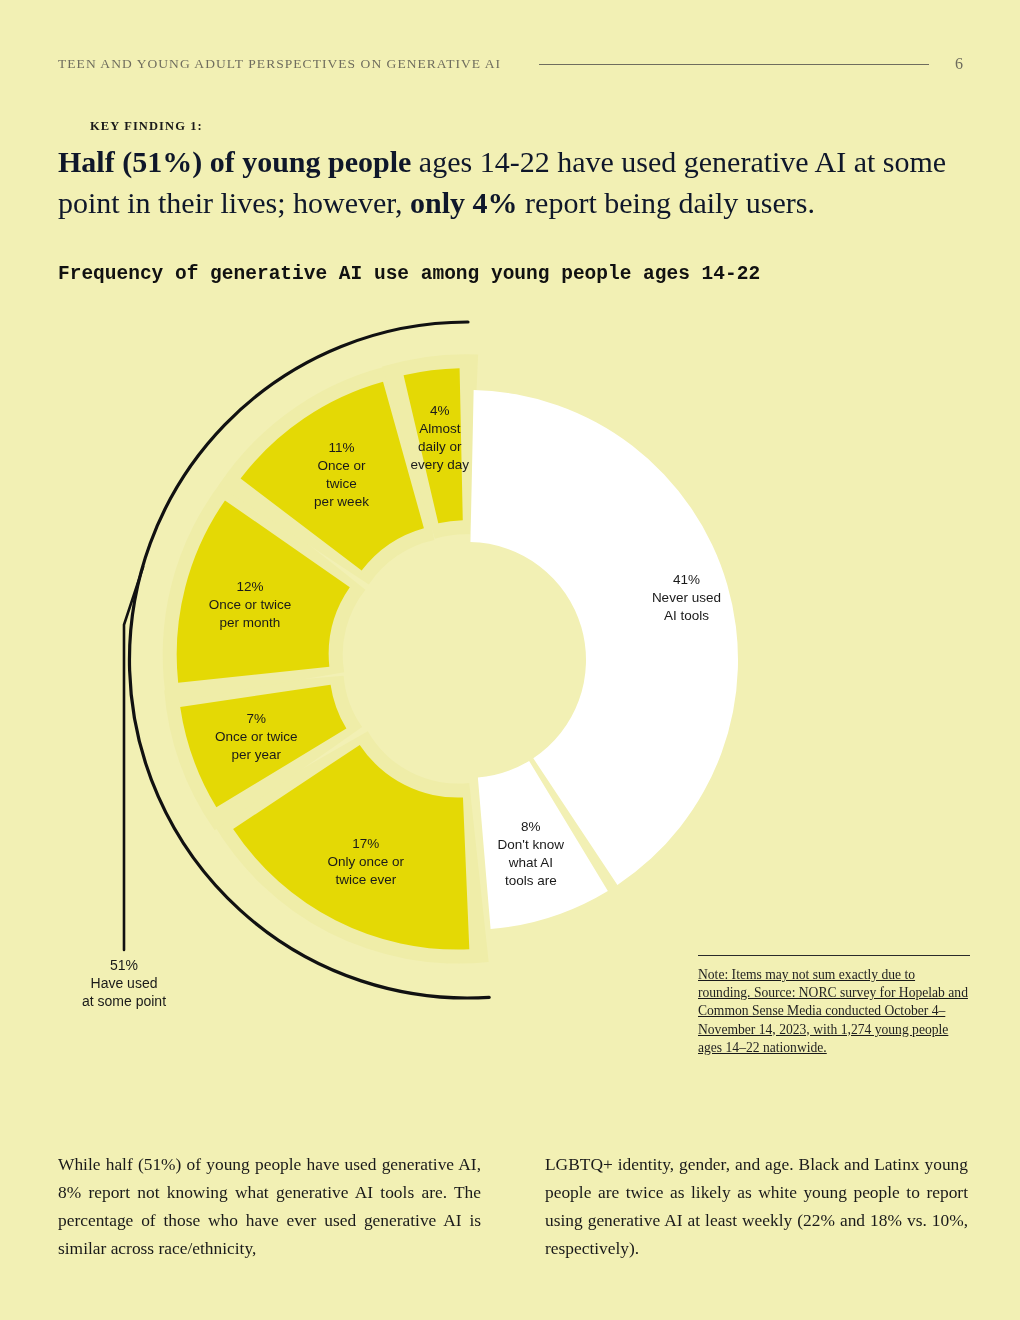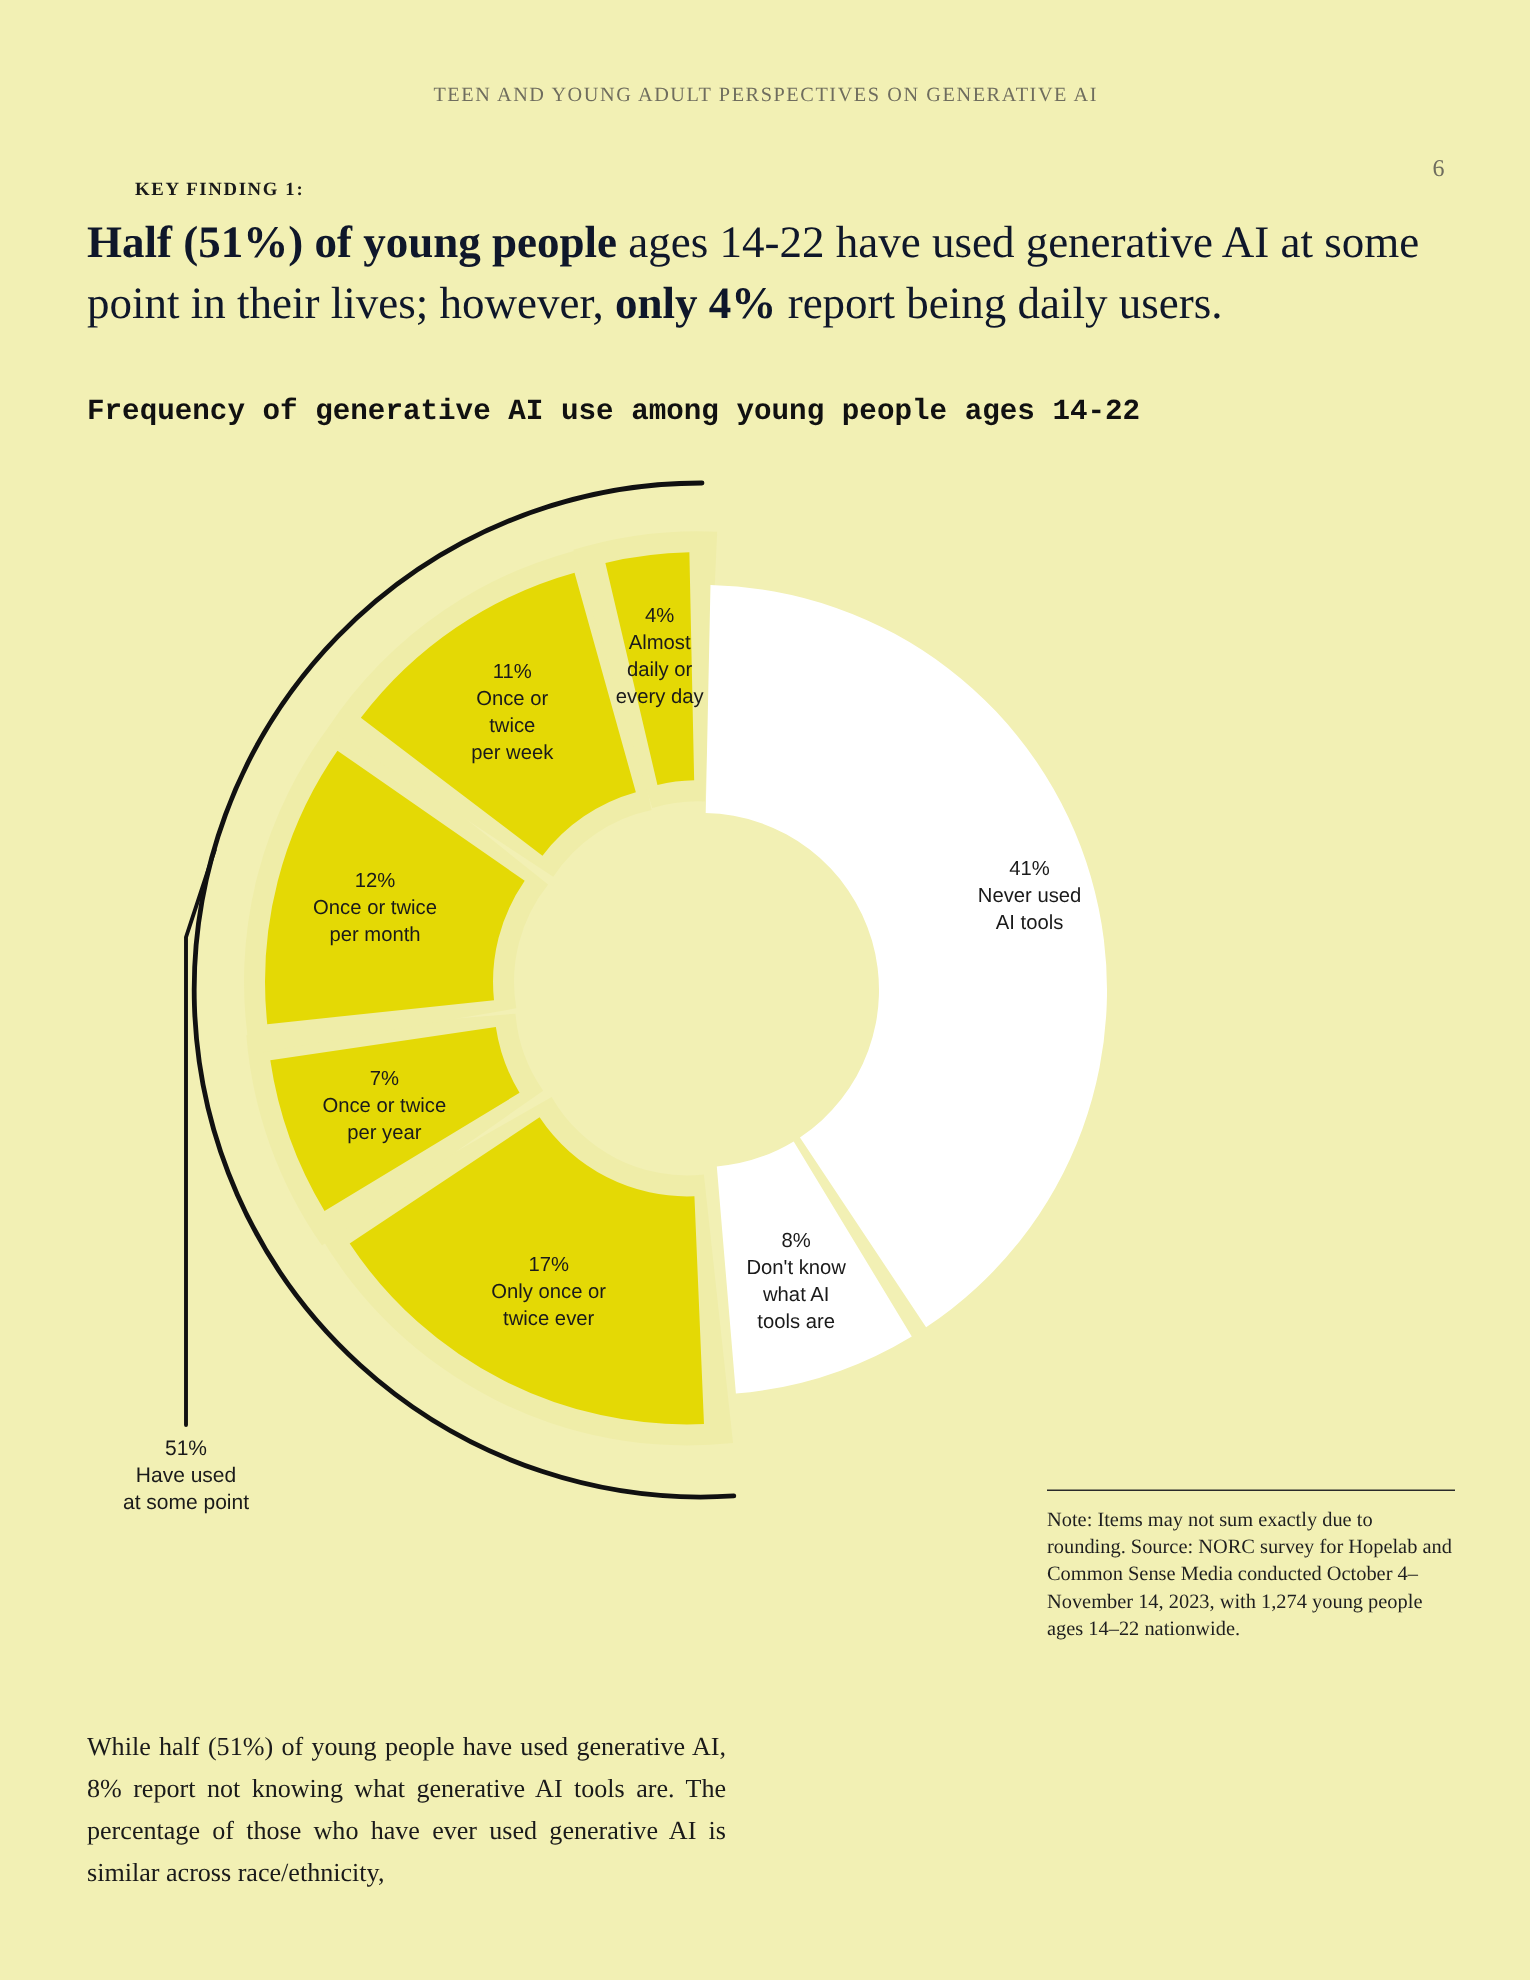--- a/index.html
+++ b/index.html
@@ -8,21 +8,21 @@
     background:#F2F0B4;
     font-family:"Liberation Serif", serif;
     color:#1a1a1a;
     position:relative;
     overflow:hidden;
   }
 
   
   .runhead {
     position:absolute; left:58px; top:55px; width:905px;
-    display:flex; align-items:center; gap:16px;flex-direction:column;
+    display:flex; align-items:center; gap:16px;
   }
   .runhead-title {
     font-family:"Liberation Serif", serif;
     font-size:13.5px; letter-spacing:1.05px;
     color:#6f6d5e; text-transform:uppercase; white-space:nowrap;
   }
   .runhead-rule { flex:1 1 auto; height:1px; background:#6f6d5e; margin:0 10px 0 22px; max-width:400px; }
   .runhead-page {
     margin-left:auto; font-size:16px; color:#6f6d5e;
     font-family:"Liberation Serif", serif;
@@ -58,21 +58,21 @@
     font-family:"Liberation Sans", sans-serif;
     font-size:13.5px; fill:#1a1a1a;
   }
   .bracket-label {
     font-family:"Liberation Sans", sans-serif;
     font-size:14px; fill:#1a1a1a;
   }
 
   
   .note {
-    position:absolute; left:698px; top:993px; width:272px;
+    position:absolute; left:698px; top:955px; width:272px;text-decoration:underline;
   }
   .note-rule { height:1px; background:#2a2a2a; margin-bottom:10px; }
   .note-text {
     font-family:"Liberation Serif", serif;
     font-size:13.6px; line-height:18.2px; color:#1f1f1f;
   }
 
   
   .cols {
     position:absolute; left:58px; top:1150px; width:910px;
@@ -180,13 +180,14 @@
   </svg>
 </div>
 
 <div class="note">
   <div class="note-rule"></div>
   <div class="note-text">Note: Items may not sum exactly due to rounding. Source: NORC survey for Hopelab and Common Sense Media conducted October 4–November 14, 2023, with 1,274 young people ages 14–22 nationwide.</div>
 </div>
 
 <div class="cols">
   <div class="col">While half (51%) of young people have used generative AI, 8% report not knowing what generative AI tools are. The percentage of those who have ever used generative AI is similar across race/ethnicity,</div>
+  <div class="col">LGBTQ+ identity, gender, and age. Black and Latinx young people are twice as likely as white young people to report using generative AI at least weekly (22% and 18% vs. 10%, respectively).</div>
 </div>
 
 </body></html>

